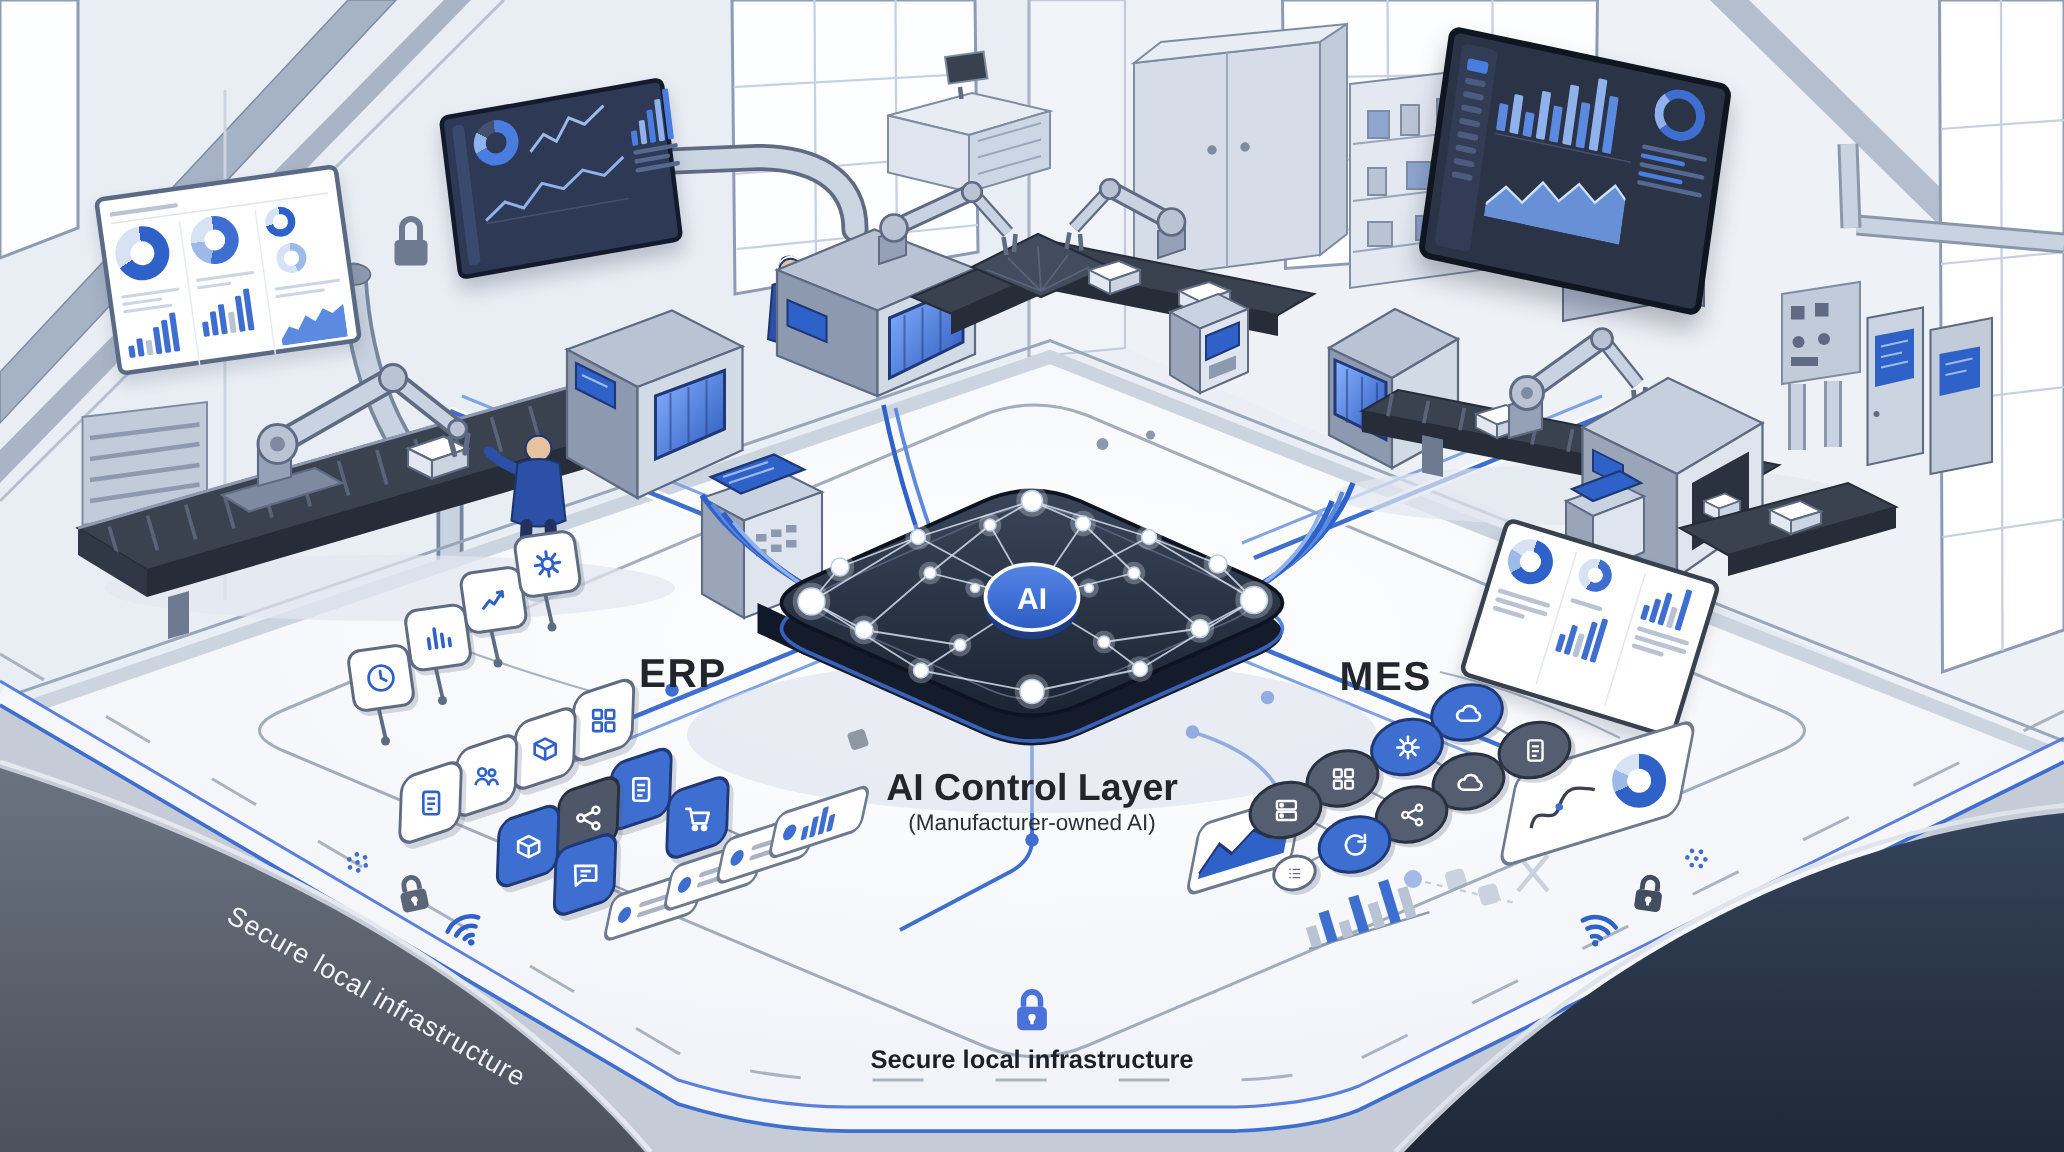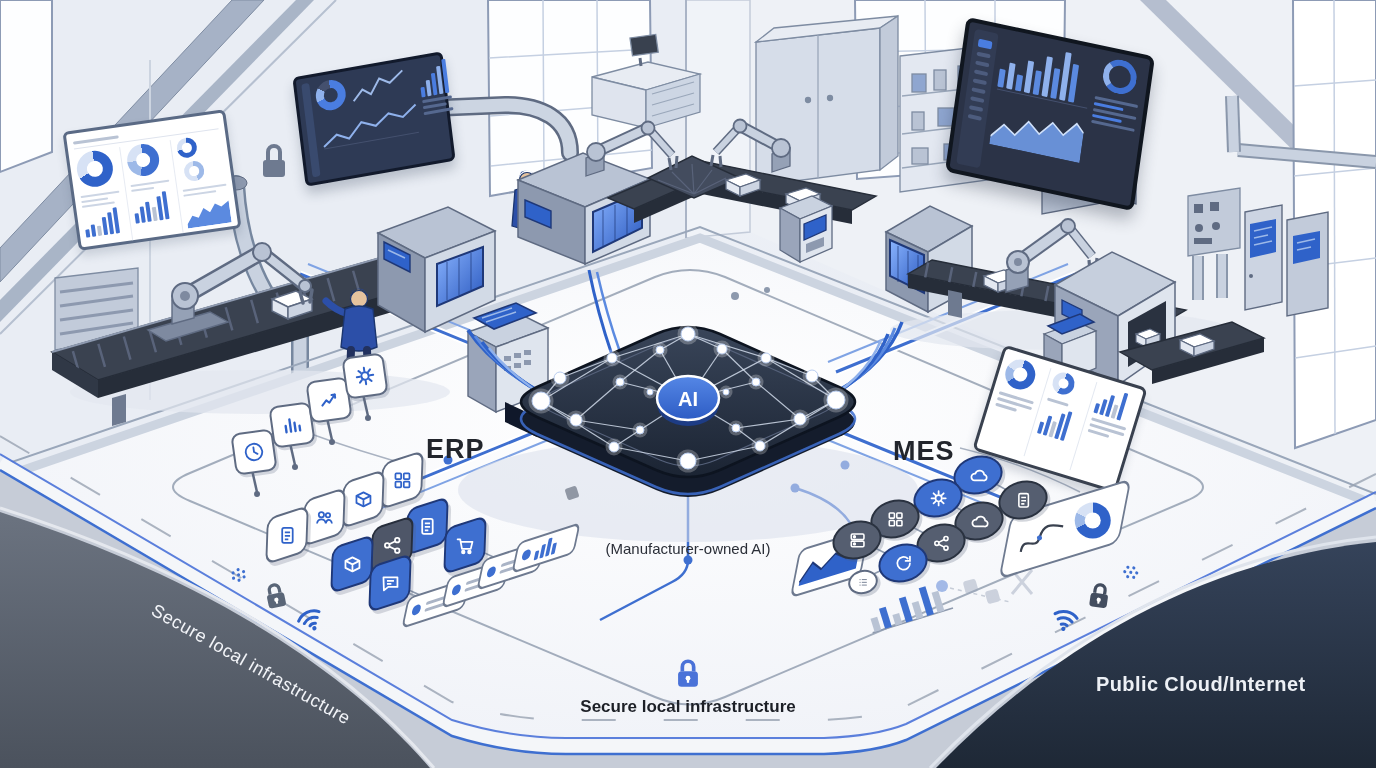--- a/index.html
+++ b/index.html
@@ -1113,23 +1113,23 @@
       <div class="edge-ic" style="left: 1084px; top: 581px; color: rgb(67, 77, 95); transform: rotate(8deg);"><svg viewBox="0 0 24 24" width="30" height="30">
           <use href="#i-lock"></use>
         </svg></div>
       <div class="edge-ic" style="left: 1119px; top: 564px; color: rgb(62, 111, 208); transform: rotate(15deg);"><svg viewBox="0 0 24 24" width="22" height="22">
           <use href="#i-dots"></use>
         </svg></div>
     </div>
 
 <div class="lbl lbl-erp">ERP</div>
 <div class="lbl lbl-mes">MES</div>
+<div class="lbl lbl-ai-title">AI Control Layer</div>
 <div class="lbl lbl-ai-sub">(Manufacturer-owned AI)</div>
 <div class="abs center-lock">
   <svg viewBox="0 0 24 24">
         <use href="#i-lock"></use>
       </svg>
 </div>
 <div class="lbl lbl-secure-bottom">Secure local infrastructure</div>
 <div class="lbl lbl-secure-side">Secure local infrastructure</div>
-<div class="lbl lbl-public">Public Cloud/Internet</div>
 
 </div>
 
 </body></html>

